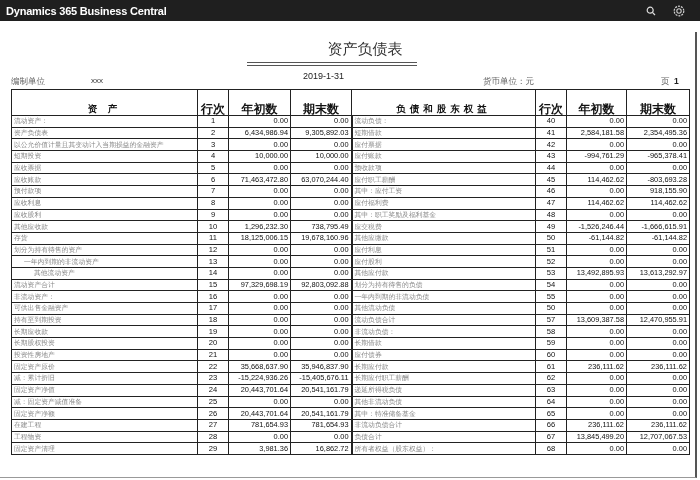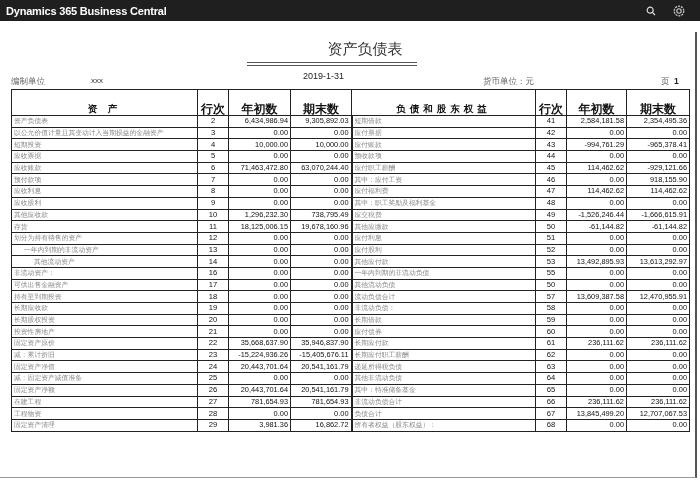--- a/index.html
+++ b/index.html
@@ -103,20 +103,30 @@
       <th>年初数</th>
       <th>期末数</th>
       <th class="head-label">负债和股东权益</th>
       <th>行次</th>
       <th>年初数</th>
       <th>期末数</th>
     </tr>
   </thead>
   <tbody id="bs-body">
       <tr>
+        <td class="lbl">流动资产：</td>
+        <td class="no">1</td>
+        <td class="num">0.00</td>
+        <td class="num">0.00</td>
+        <td class="lbl">流动负债：</td>
+        <td class="no">40</td>
+        <td class="num">0.00</td>
+        <td class="num">0.00</td>
+      </tr>
+      <tr>
         <td class="lbl">资产负债表</td>
         <td class="no">2</td>
         <td class="num">6,434,986.94</td>
         <td class="num">9,305,892.03</td>
         <td class="lbl">短期借款</td>
         <td class="no">41</td>
         <td class="num">2,584,181.58</td>
         <td class="num">2,354,495.36</td>
       </tr>
       <tr>
@@ -150,21 +160,21 @@
         <td class="num">0.00</td>
       </tr>
       <tr>
         <td class="lbl">应收账款</td>
         <td class="no">6</td>
         <td class="num">71,463,472.80</td>
         <td class="num">63,070,244.40</td>
         <td class="lbl">应付职工薪酬</td>
         <td class="no">45</td>
         <td class="num">114,462.62</td>
-        <td class="num">-929,121.66</td>
+        <td class="num">-803,693.28</td>
       </tr>
       <tr>
         <td class="lbl">预付款项</td>
         <td class="no">7</td>
         <td class="num">0.00</td>
         <td class="num">0.00</td>
         <td class="lbl">其中：应付工资</td>
         <td class="no">46</td>
         <td class="num">0.00</td>
         <td class="num">918,155.90</td>
@@ -233,20 +243,30 @@
         <td class="lbl indent2">其他流动资产</td>
         <td class="no">14</td>
         <td class="num">0.00</td>
         <td class="num">0.00</td>
         <td class="lbl">其他应付款</td>
         <td class="no">53</td>
         <td class="num">13,492,895.93</td>
         <td class="num">13,613,292.97</td>
       </tr>
       <tr>
+        <td class="lbl">流动资产合计</td>
+        <td class="no">15</td>
+        <td class="num">97,329,698.19</td>
+        <td class="num">92,803,092.88</td>
+        <td class="lbl">划分为持有待售的负债</td>
+        <td class="no">54</td>
+        <td class="num">0.00</td>
+        <td class="num">0.00</td>
+      </tr>
+      <tr>
         <td class="lbl">非流动资产：</td>
         <td class="no">16</td>
         <td class="num">0.00</td>
         <td class="num">0.00</td>
         <td class="lbl">一年内到期的非流动负债</td>
         <td class="no">55</td>
         <td class="num">0.00</td>
         <td class="num">0.00</td>
       </tr>
       <tr>

